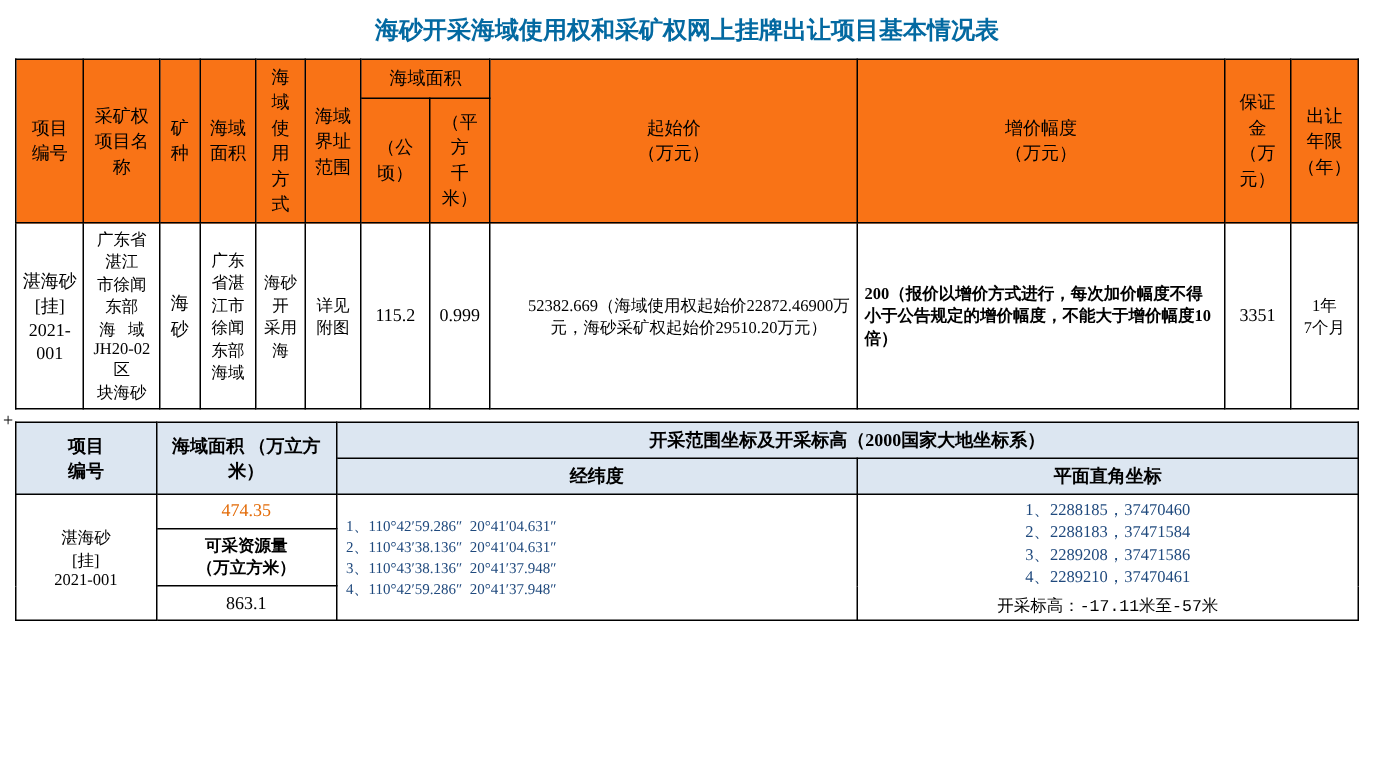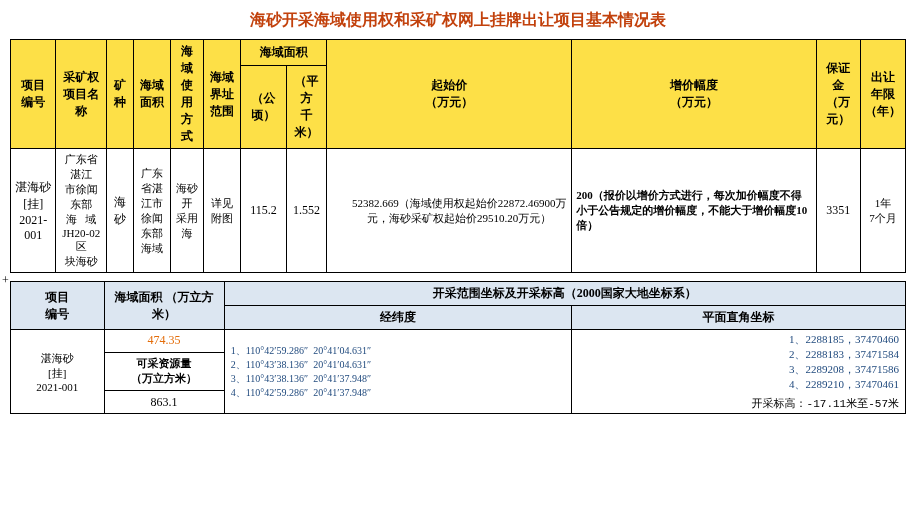--- a/index.html
+++ b/index.html
@@ -9,36 +9,36 @@
       background: #fff;
       width: 916px;
       min-height: 511px;
       padding: 10px;
     }
     .page-title {
       text-align: center;
       font-size: 16px;
       font-weight: bold;
       margin-bottom: 8px;
-      color: #c2410c;
+      color: #0369a1;
     }
     table {
       border-collapse: collapse;
       width: 100%;
     }
     th, td {
       border: 1px solid #000;
       padding: 3px 4px;
       text-align: center;
       vertical-align: middle;
       color: #000;
     }
     .table1 th {
-      background: #fde047;
-      font-weight: bold;
+      background: #f97316;
+      font-weight: normal;
     }
     .section-gap {
       height: 8px;
       position: relative;
     }
     .plus-symbol {
       position: absolute;
       left: -8px;
       top: 0;
       font-size: 12px;
@@ -82,21 +82,21 @@
     <tr>
       <td style="white-space:pre-line;">湛海砂
 [挂]
 2021-001</td>
       <td style="font-size:11px;">广东省湛江<br>市徐闻东部<br>海&nbsp;&nbsp;&nbsp;域<br>JH20-02区<br>块海砂</td>
       <td>海砂</td>
       <td style="font-size:11px;">广东省湛<br>江市徐闻<br>东部海域</td>
       <td style="font-size:11px;">海砂开<br>采用海</td>
       <td style="font-size:11px;">详见<br>附图</td>
       <td>115.2</td>
-      <td>1.552</td>
+      <td>0.999</td>
       <td style="font-size:11px; text-align:center;padding-left:24px;">52382.669（海域使用权起始价22872.46900万元，海砂采矿权起始价29510.20万元）</td>
       <td style="font-size:11px; text-align:left;font-weight:bold;">200（报价以增价方式进行，每次加价幅度不得小于公告规定的增价幅度，不能大于增价幅度10倍）</td>
       <td>3351</td>
       <td style="font-size:11px;">1年<br>7个月</td>
     </tr>
   </tbody>
 </table>
 
 <div class="section-gap">
   <span class="plus-symbol">+</span>
@@ -119,21 +119,21 @@
   <tbody>
     <tr>
       <td rowspan="3" style="white-space:pre-line; font-size:11px;">湛海砂<br>[挂]<br>2021-001</td>
       <td class="orange-text">474.35</td>
       <td rowspan="3" style="text-align:left; padding:2px 6px; font-size:10px;">
         <div class="blue-text">1、110°42′59.286″&nbsp;&nbsp;20°41′04.631″</div>
         <div class="blue-text">2、110°43′38.136″&nbsp;&nbsp;20°41′04.631″</div>
         <div class="blue-text">3、110°43′38.136″&nbsp;&nbsp;20°41′37.948″</div>
         <div class="blue-text">4、110°42′59.286″&nbsp;&nbsp;20°41′37.948″</div>
       </td>
-      <td rowspan="3" style="text-align:right; padding:2px 6px; font-size:11px;margin-top:20px;">
+      <td rowspan="3" style="text-align:center; padding:2px 6px; font-size:11px;margin-top:20px;">
         <div class="blue-text">1、2288185，37470460</div>
         <div class="blue-text">2、2288183，37471584</div>
         <div class="blue-text">3、2289208，37471586</div>
         <div class="blue-text">4、2289210，37470461</div>
         <div style="color:#000; margin-top:4px;font-family:Liberation Mono, monospace;">开采标高：-17.11米至-57米</div>
       </td>
     </tr>
     <tr>
       <td style="font-weight:bold; font-size:11px;">可采资源量<br>（万立方米）</td>
     </tr>

